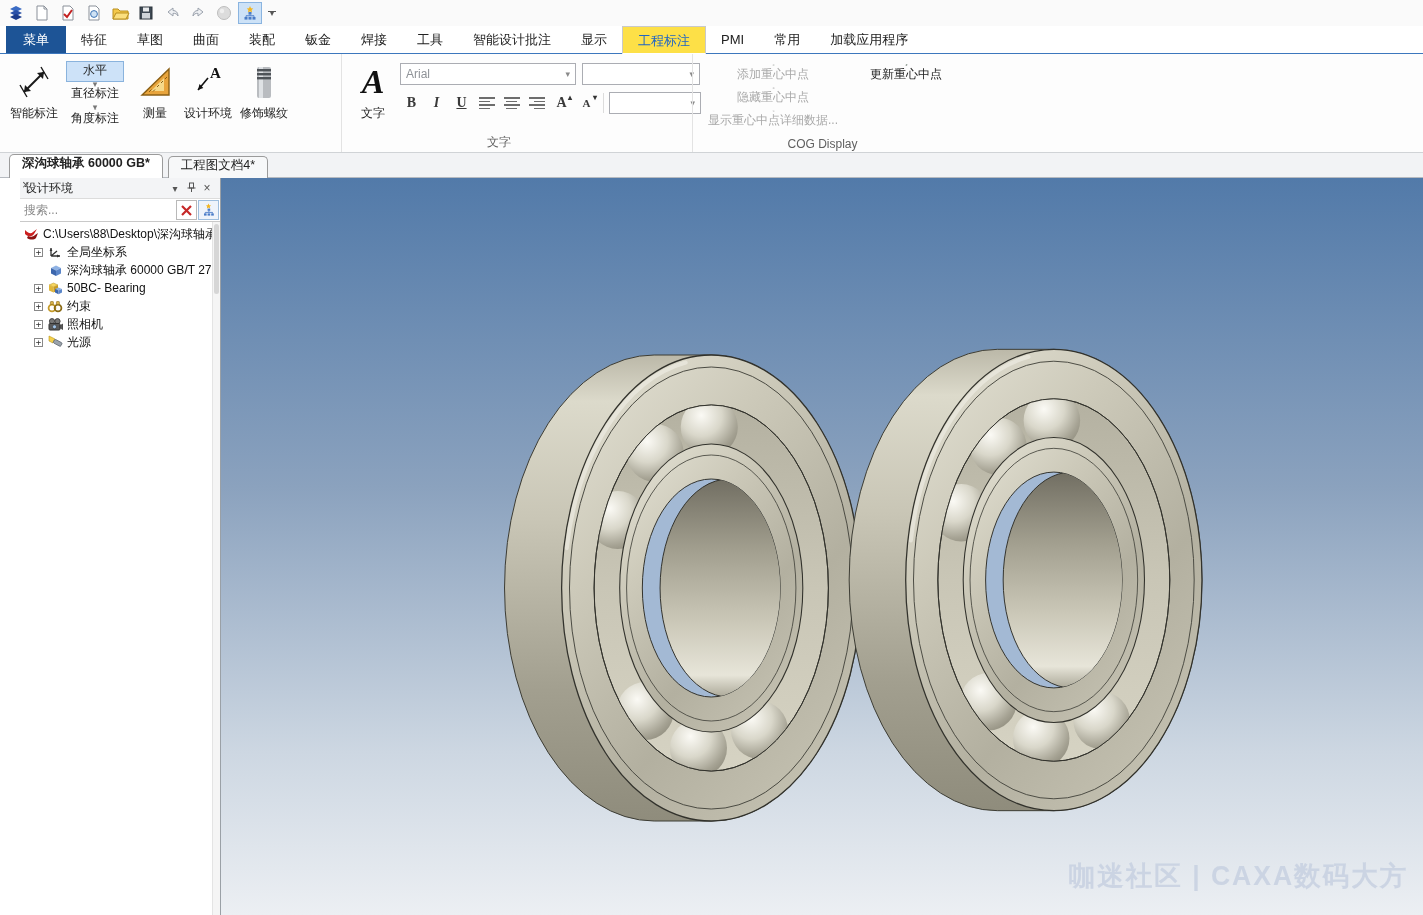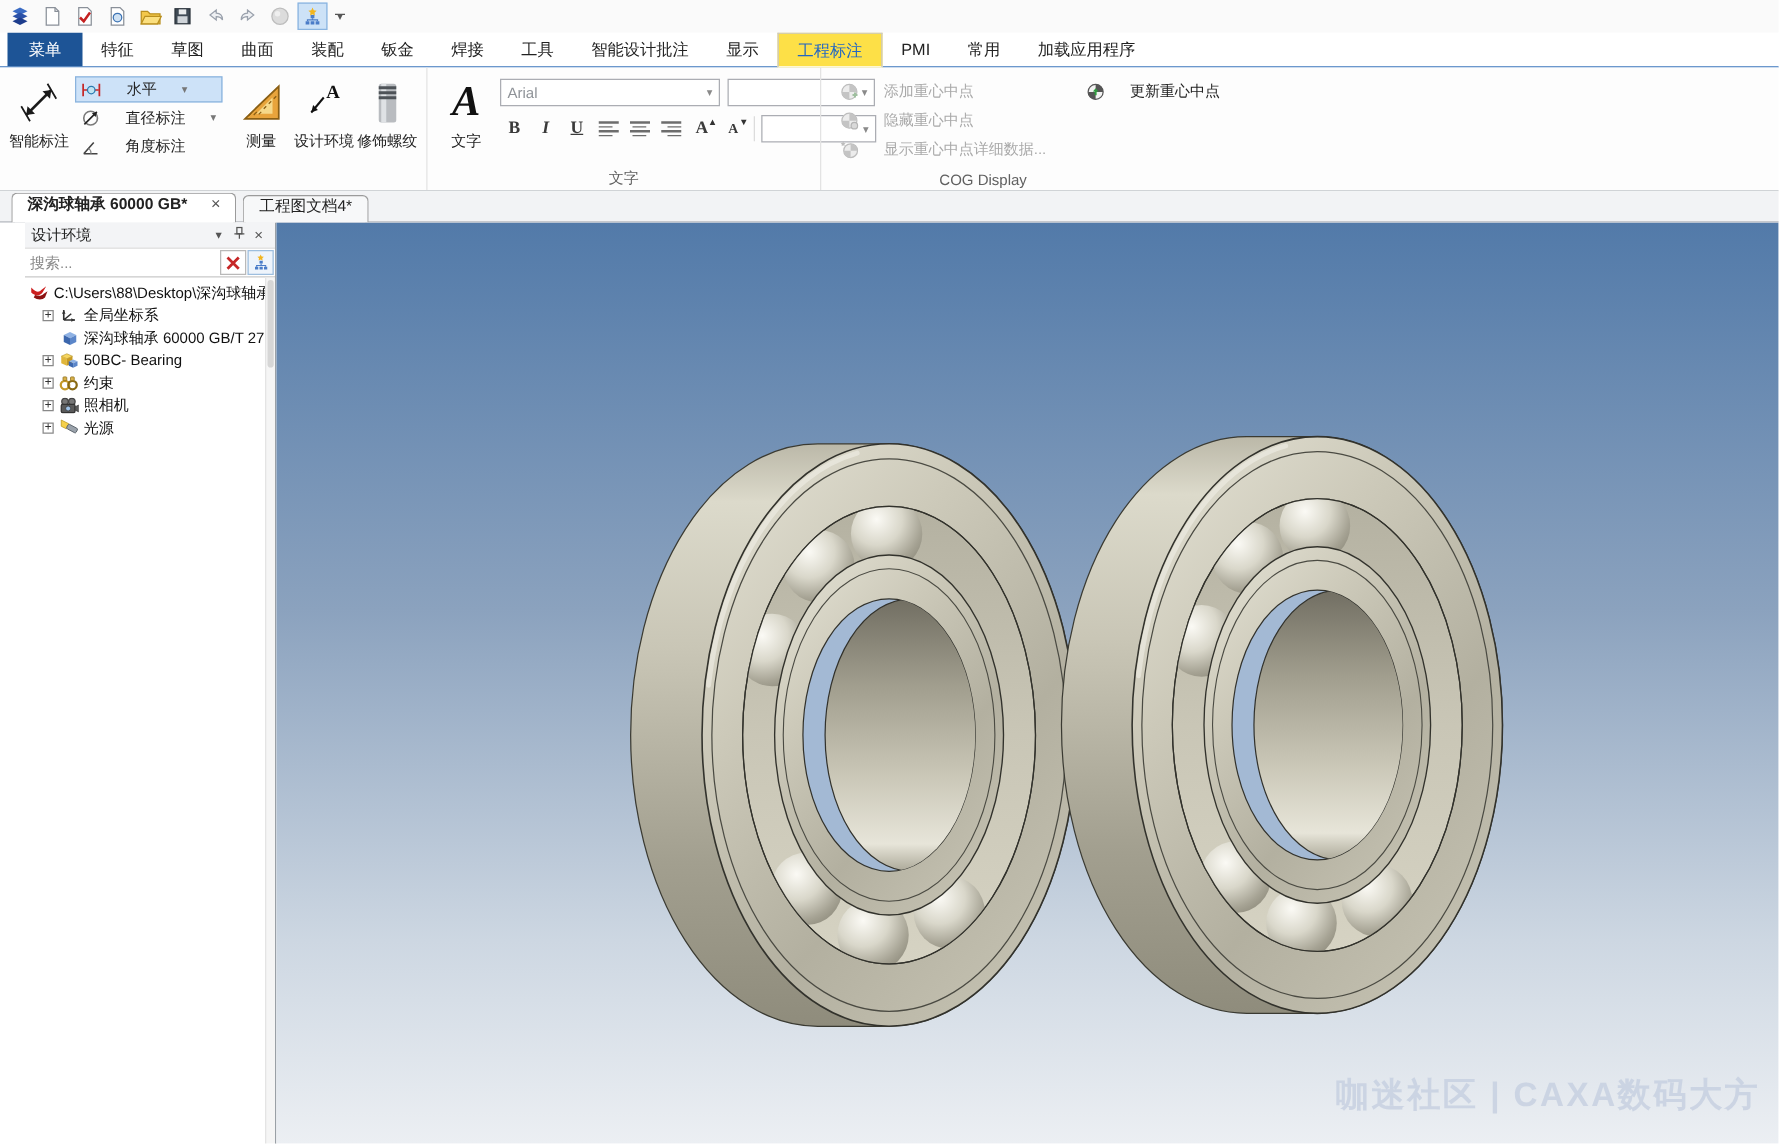--- a/index.html
+++ b/index.html
@@ -27,45 +27,45 @@
   
   .ribbon { height:99px; background:#fdfdfd; border-bottom:1px solid #d0d3d6; display:flex; }
   .rgroup { position:relative; padding:3px 6px 16px 6px; display:flex; align-items:flex-start; }
   .rgroup + .rgroup { border-left:1px solid #e3e3e3; }
   .rgroup-label { position:absolute; bottom:1px; left:0; right:0; text-align:center;
     font-size:12px; color:#606060; }
   .bigbtn { min-width:50px; padding:2px 4px; display:flex; flex-direction:column; align-items:center; }
   .bigbtn .ic { height:46px; display:flex; align-items:center; justify-content:center; }
   .bigbtn .lbl { font-size:12px; color:#222; white-space:nowrap; }
   .smallcol { display:flex; flex-direction:column; gap:2px; margin:4px 6px 0 4px; }
-  .smallbtn { display:flex; align-items:center; gap:20px; height:21px; padding:0 4px;
-    font-size:12px; color:#222; white-space:nowrap; border:1px solid transparent; }
+  .smallbtn { display:flex; align-items:center; gap:0; height:21px; padding:0 4px;
+    font-size:12px; color:#222; white-space:nowrap; border:1px solid transparent;flex-direction:column; }
   .smallbtn .dd { color:#777; font-size:9px; }
   .smallbtn.hl { background:#cde2f8; border:1px solid #8ab3dd; }
   .smallbtn.disabled { color:#a9a9a9; }
   .textctl { display:flex; flex-direction:column; gap:7px; margin:6px 4px 0 2px; }
   .combo { border:1px solid #abadb3; background:#fff; height:22px; display:flex; align-items:center;
     justify-content:space-between; padding:0 5px; color:#8f9398; }
   .combo .dd { color:#8a8a8a; font-size:9px; }
   .trow2 { display:flex; align-items:center; gap:2px; }
   .tbtn { width:23px; height:21px; display:flex; align-items:center; justify-content:center;
     font-family:"Liberation Serif",serif; font-size:14px; font-weight:bold; color:#3a3a3a; }
   .tbtn.it { font-style:italic; } .tbtn.un span { text-decoration:underline; }
   .alico { display:flex; flex-direction:column; gap:2px; width:16px; }
   .alico i { height:1.5px; background:#6d6d6d; display:block; }
   .fontsz { position:relative; }
   .fontsz .arrowup { position:absolute; top:0; right:1px; font-size:8px; color:#333; }
   .vsep { width:1px; background:#dcdcdc; height:20px; margin:0 3px; }
 
   
   .doctabs { height:25px; background:#f2f3f5; display:flex; align-items:flex-end;
     border-bottom:1px solid #b6bac0; padding-left:4px; }
-  .dtab { height:22px; display:flex; align-items:flex-start; gap:19px; padding:0 12px;
+  .dtab { height:22px; display:flex; align-items:flex-start; gap:5px; padding:0 12px;
     border:1px solid #9b9b9b; border-bottom:none; border-radius:5px 5px 0 0; background:#f7f8f9;
-    font-size:12.5px; margin-left:5px; position:relative; top:1px; }
+    font-size:12.5px; margin-left:5px; position:relative; top:1px;flex-direction:column; }
   .dtab.active { background:#fff; font-weight:bold; height:24px; z-index:2; }
   .dtab .x { font-weight:normal; color:#555; font-size:13px; }
 
   
   .main { display:flex; height:737px; }
   .lpanel { width:201px; border-right:1px solid #9aa0a6; background:#fff; display:flex;
     flex-direction:column;margin-left:20px; }
   .phead { height:20px; background:#f3f4f6; display:flex; align-items:center; padding:0 5px;
     font-size:12px; color:#222; }
   .phead .sp { flex:1; }
@@ -319,21 +319,21 @@
         <span class="vsep"></span>
         <div class="combo" style="width:92px;">
           <span></span>
           <span class="dd">▾</span>
         </div>
       </div>
     </div>
     <div class="rgroup-label">文字</div>
   </div>
 
-  <div class="rgroup" style="width:260px;">
+  <div class="rgroup" style="width:260px;margin-left:36px;">
     <div class="smallcol" style="margin-top:6px;">
       <div class="smallbtn disabled">
         <svg width="15" height="15" viewBox="0 0 15 15">
             <circle cx="7.5" cy="7.5" r="6" fill="#ececec" stroke="#bdbdbd"></circle>
             <path d="M7.5 1.5 A6 6 0 0 1 13.5 7.5 L7.5 7.5 Z" fill="#c4c4c4"></path>
             <path d="M7.5 13.5 A6 6 0 0 1 1.5 7.5 L7.5 7.5 Z" fill="#c4c4c4"></path>
             <path d="M10 10 h4 M12 8 v4" stroke="#9fbf9f" stroke-width="1.6"></path>
           </svg>
         <span>添加重心中点</span>
       </div>

